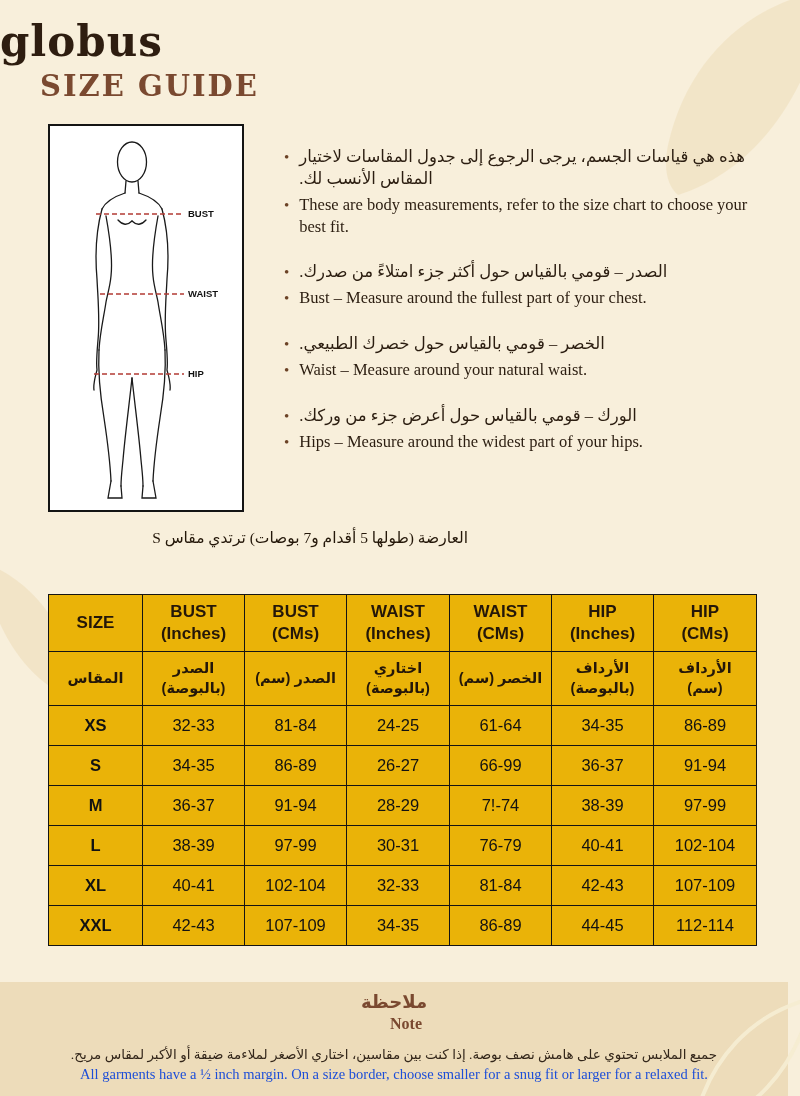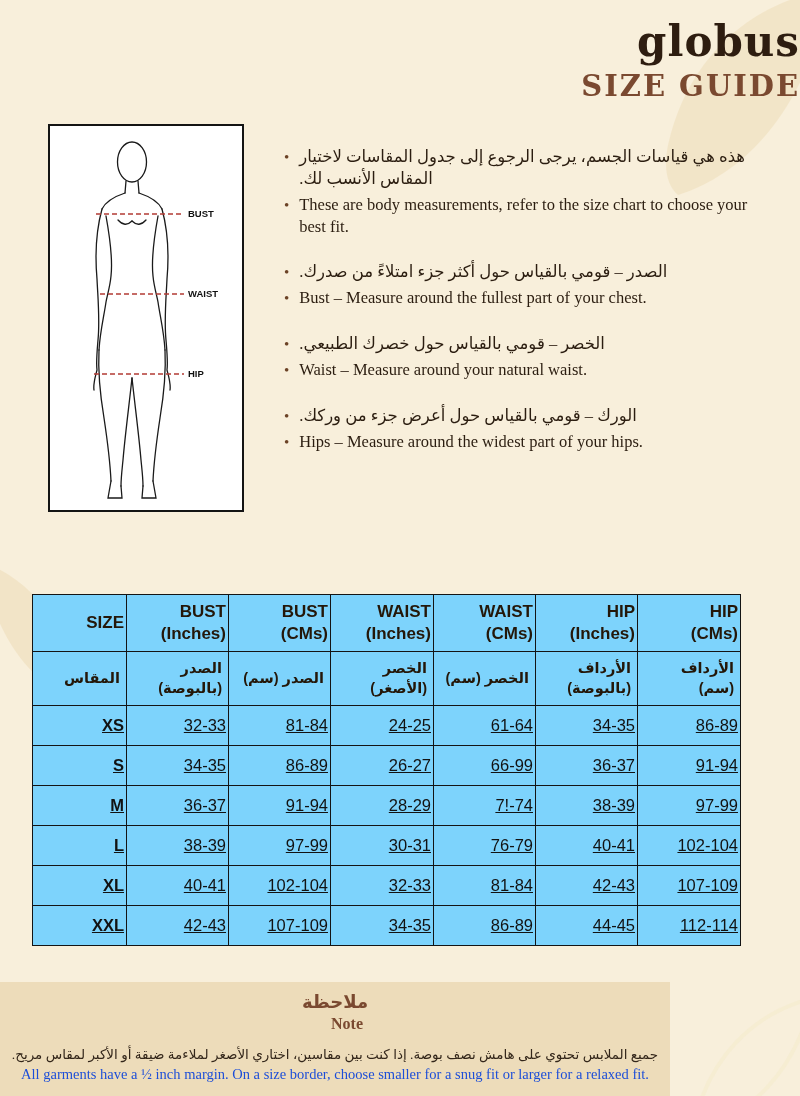--- a/index.html
+++ b/index.html
@@ -7,21 +7,21 @@
   body {
     position: relative;
     overflow: hidden;
     background: #f8efdb;
     font-family: "Liberation Serif", "DejaVu Sans", serif;
     color: #241709;
   }
   .layer { position: absolute; z-index: 1; }
 
   
-  .header { left: 0; top: 0; width: 800px; text-align: right; padding-top: 20px; }
+  .header { left: 0; top: 0; width: 800px; text-align: left; padding-top: 20px; }
   .logo {
     font-family: "DejaVu Serif", serif;
     font-weight: 700;
     font-size: 42px;
     letter-spacing: 1px;
     color: #2e1d10;
     line-height: 1.05;
   }
   .guide-title {
     font-family: "DejaVu Serif", serif;
@@ -59,39 +59,39 @@
     line-height: 1.5;
   }
   .line .txt { flex: 1 1 auto; text-align: left; }
 
   
   .model { left: 48px; top: 527px; width: 420px; font-size: 15.5px; line-height: 1.45; color: #241709; }
 
   
   table.size-table {
     position: absolute; z-index: 1;
-    left: 32px; top: 594px;
+    left: 48px; top: 594px;
     width: 708px;
     border-collapse: collapse;
     table-layout: fixed;
-    background: #7dd3fc;
-    text-align: right;
+    background: #eab308;
+    text-align: center;
     font-family: "Liberation Sans", "DejaVu Sans", sans-serif;
   }
   .size-table th, .size-table td { border: 1.6px solid #141414; vertical-align: middle; }
   .size-table .en-h th { font-size: 17px; font-weight: 700; height: 57px; line-height: 1.3; padding: 4px 2px; }
   .size-table .en-h .h1, .size-table .en-h .h2 { display: block; }
   .size-table .ar-h th { font-size: 14.5px; font-weight: 700; height: 54px; line-height: 1.35; padding: 3px 6px; }
-  .size-table td { font-size: 16.5px; height: 40px; padding: 2px; color: #121212; text-decoration: underline; }
+  .size-table td { font-size: 16.5px; height: 40px; padding: 2px; color: #121212; }
   .size-table td.size { font-weight: 700; }
 
   
   .note-band {
     left: 0; top: 982px;
-    width: 670px; height: 114px;
+    width: 788px; height: 114px;
     background: #eddcba;
     text-align: center;
     padding-top: 9px;
   }
   .note-title-ar { font-weight: 700; font-size: 18px; color: #7a4930; }
   .note-title-en { font-weight: 700; font-size: 16px; color: #7a4930; margin-top: 2px; margin-left: 24px; }
   .note-body-ar { font-size: 13.5px; margin-top: 13px; color: #33261a; }
   .note-body-en { font-size: 14.5px; margin-top: 3px; color: #1d4ed8; }
 
   
@@ -197,20 +197,21 @@
       <span class="txt" dir="auto">الورك – قومي بالقياس حول أعرض جزء من وركك.</span>
     </div>
     <div class="line">
       <span class="bullet">•</span>
       <span class="txt">Hips – Measure around the widest part of your hips.</span>
     </div>
   </div>
 </div>
 
 <div class="layer model">
+  <div dir="auto">العارضة (طولها 5 أقدام و7 بوصات) ترتدي مقاس S</div>
 </div>
 
 <table class="size-table">
   <colgroup>
     <col style="width:94px">
       <col style="width:102px">
       <col style="width:102px">
       <col style="width:103px">
       <col style="width:102px">
       <col style="width:102px">
@@ -244,21 +245,21 @@
         </th>
       <th>
           <span class="h1">HIP</span>
           <span class="h2">(CMs)</span>
         </th>
     </tr>
     <tr class="ar-h">
       <th dir="auto">المقاس</th>
       <th dir="auto">الصدر (بالبوصة)</th>
       <th dir="auto">الصدر (سم)</th>
-      <th dir="auto">الخصر (الأصغر)</th>
+      <th dir="auto">اختاري (بالبوصة)</th>
       <th dir="auto">الخصر (سم)</th>
       <th dir="auto">الأرداف (بالبوصة)</th>
       <th dir="auto">الأرداف (سم)</th>
     </tr>
     <tr>
       <td class="size">XS</td>
       <td>32-33</td>
       <td>81-84</td>
       <td>24-25</td>
       <td>61-64</td>

